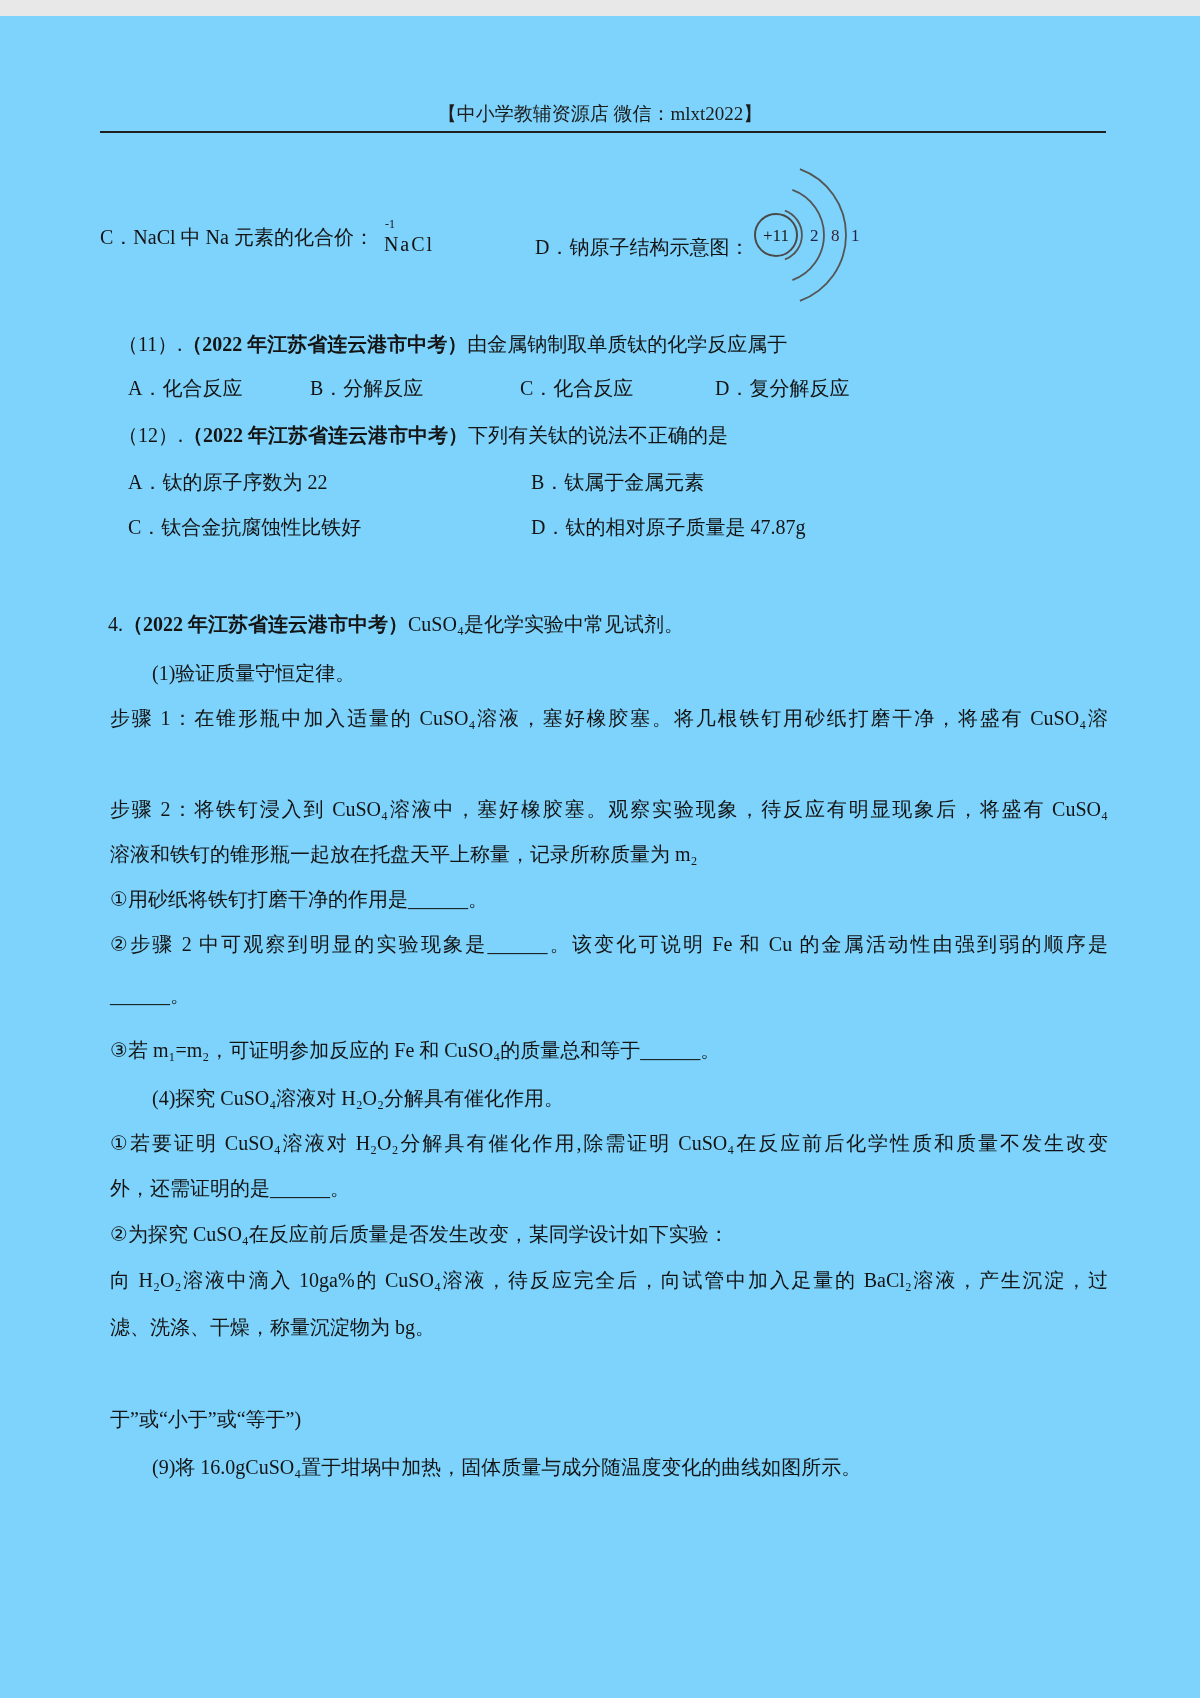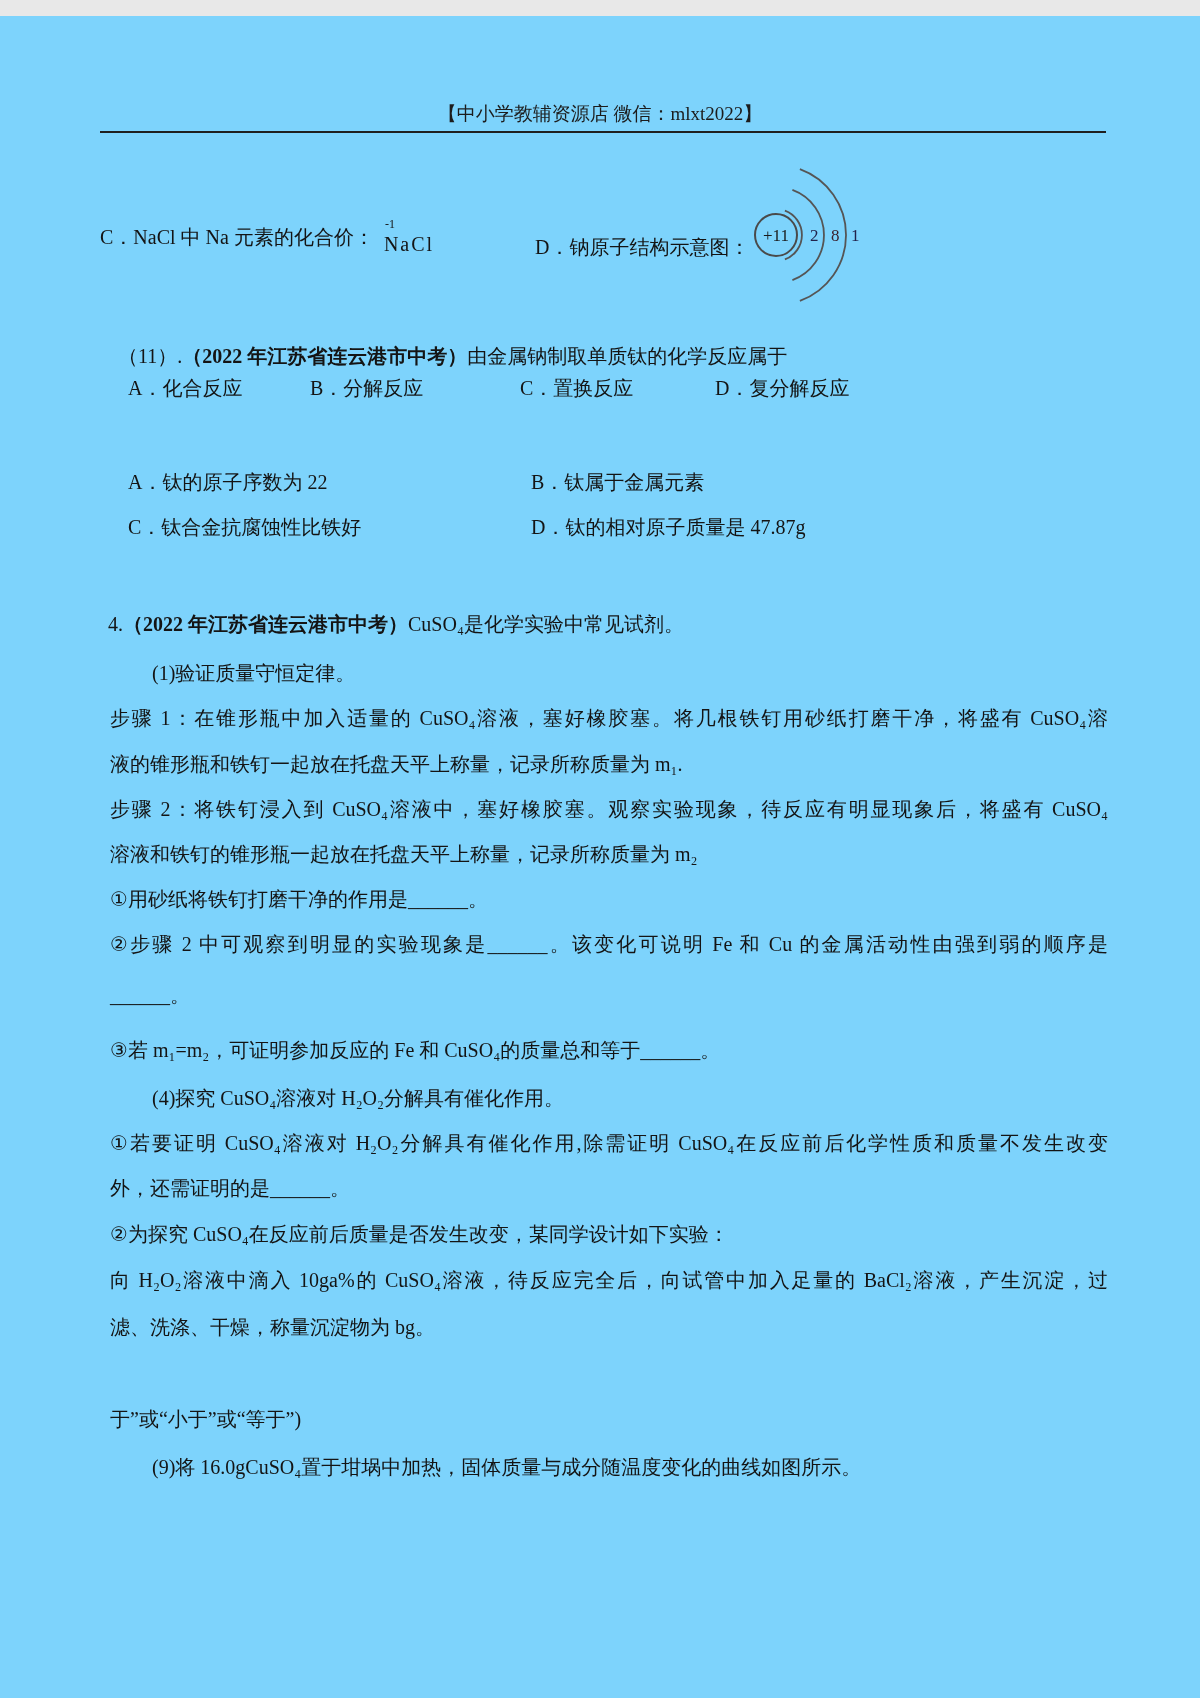--- a/index.html
+++ b/index.html
@@ -55,41 +55,43 @@
     <circle cx="30" cy="76" r="21" fill="none" stroke="#4a4a4a" stroke-width="2"></circle>
     <text x="30" y="82" font-size="17" text-anchor="middle" fill="#1a1a1a">+11</text>
     <path d="M 38.9 51.6 A 26 26 0 0 1 38.9 100.4" fill="none" stroke="#555" stroke-width="1.8"></path>
     <path d="M 46.4 30.9 A 48 48 0 0 1 46.4 121.1" fill="none" stroke="#555" stroke-width="1.8"></path>
     <path d="M 53.9 10.2 A 70 70 0 0 1 53.9 141.8" fill="none" stroke="#555" stroke-width="1.8"></path>
     <text x="64" y="82" font-size="17" fill="#22224a">2</text>
     <text x="85" y="82" font-size="17" fill="#3a2230">8</text>
     <text x="105" y="82" font-size="17" fill="#22224a">1</text>
   </svg>
 
-  <div class="abs" style="top:328px;left:118px;">
+  <div class="abs" style="top:316px;left:118px;">
     <span>（11）.</span><span class="bold">（2022 年江苏省连云港市中考）</span><span>由金属钠制取单质钛的化学反应属于</span>
   </div>
   <div class="opt" style="top:360px;left:128px;">A．化合反应</div>
   <div class="opt" style="top:360px;left:310px;">B．分解反应</div>
-  <div class="opt" style="top:360px;left:520px;">C．置换反应</div>
+  <div class="opt" style="top:360px;left:520px;">C．化合反应</div>
   <div class="opt" style="top:360px;left:715px;">D．复分解反应</div>
 
+  <div class="abs" style="top:407px;left:118px;">
+    <span>（12）.</span><span class="bold">（2022 年江苏省连云港市中考）</span><span>下列有关钛的说法不正确的是</span>
+  </div>
   <div class="opt" style="top:454px;left:128px;">A．钛的原子序数为 22</div>
   <div class="opt" style="top:454px;left:531px;">B．钛属于金属元素</div>
   <div class="opt" style="top:499px;left:128px;">C．钛合金抗腐蚀性比铁好</div>
   <div class="opt" style="top:499px;left:531px;">D．钛的相对原子质量是 47.87g</div>
 
   <div class="abs" style="top:596px;left:108px;">
     <span>4.</span><span class="bold">（2022 年江苏省连云港市中考）</span><span>CuSO₄是化学实验中常见试剂。</span>
   </div>
 
   <div class="abs" style="top:645px;left:152px;">(1)验证质量守恒定律。</div>
 
   <div class="para just" style="top:690px;">步骤 1：在锥形瓶中加入适量的 CuSO₄溶液，塞好橡胶塞。将几根铁钉用砂纸打磨干净，将盛有 CuSO₄溶</div>
-  <div class="abs" style="top:736px;left:110px;">液的锥形瓶和铁钉一起放在托盘天平上称量，记录所称质量为 m₁.</div>
   <div class="para just" style="top:781px;">步骤 2：将铁钉浸入到 CuSO₄溶液中，塞好橡胶塞。观察实验现象，待反应有明显现象后，将盛有 CuSO₄</div>
   <div class="abs" style="top:871px;left:110px;">①用砂纸将铁钉打磨干净的作用是______。</div>
 
   <div class="abs" style="top:826px;left:110px;">溶液和铁钉的锥形瓶一起放在托盘天平上称量，记录所称质量为 m₂</div>
   <div class="para just" style="top:916px;">②步骤 2 中可观察到明显的实验现象是______。该变化可说明 Fe 和 Cu 的金属活动性由强到弱的顺序是</div>
   <div class="abs" style="top:967px;left:110px;">______。</div>
   <div class="abs" style="top:1022px;left:110px;">③若 m₁=m₂，可证明参加反应的 Fe 和 CuSO₄的质量总和等于______。</div>
 
   <div class="abs" style="top:1070px;left:152px;">(4)探究 CuSO₄溶液对 H₂O₂分解具有催化作用。</div>
   <div class="para just" style="top:1115px;">①若要证明 CuSO₄溶液对 H₂O₂分解具有催化作用,除需证明 CuSO₄在反应前后化学性质和质量不发生改变</div>

